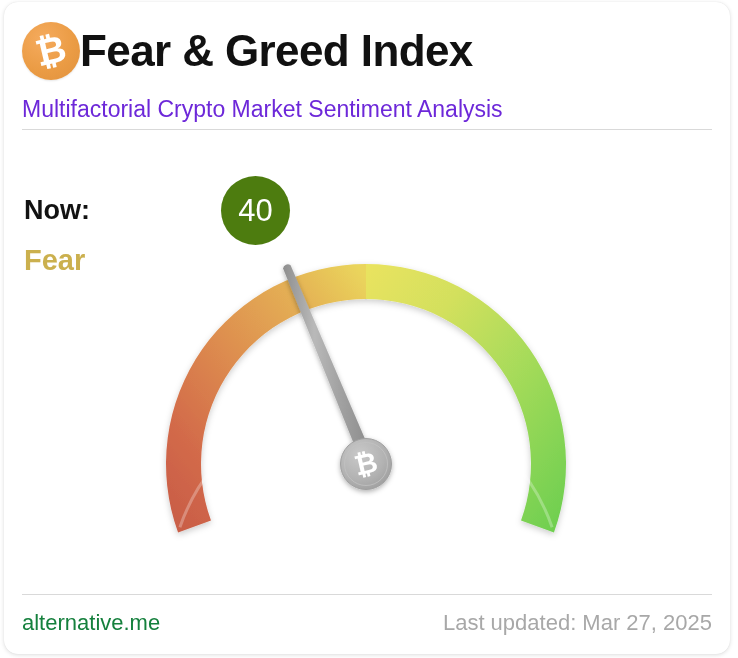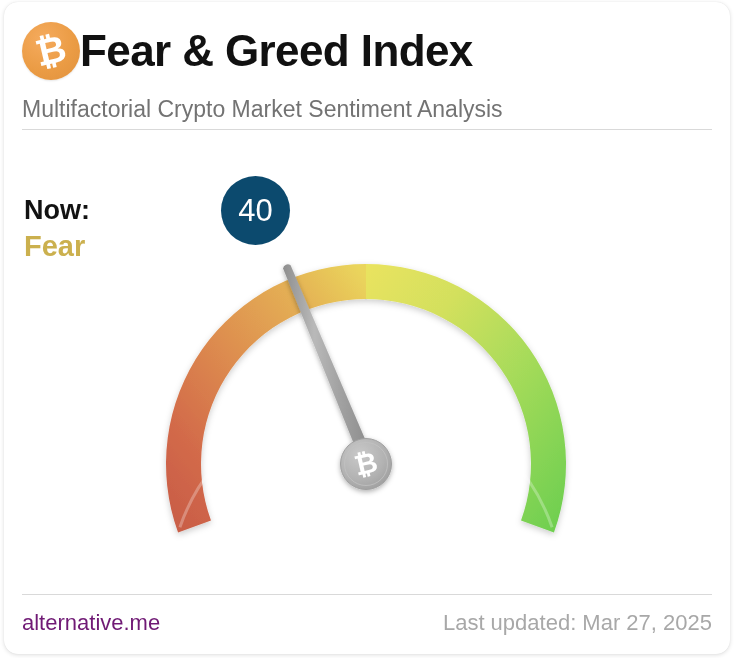--- a/index.html
+++ b/index.html
@@ -63,21 +63,21 @@
     font-size: 44px;
     font-weight: bold;
     color: #111111;
     letter-spacing: -0.6px;
     white-space: nowrap;
     line-height: 1;
   }
   #subtitle {
     margin-top: 12px;
     font-size: 23px;
-    color: #737373;
+    color: #6d28d9;
     white-space: nowrap;
     line-height: 1.15;
   }
   .divider {
     position: absolute;
     left: 18px;
     width: 690px;
     height: 1px;
     background: #d9d9d9;
   }
@@ -95,32 +95,32 @@
     font-weight: bold;
     color: #121212;
     line-height: 1.2;
     margin-top: 40px;
   }
   #sentiment-label {
     font-size: 29px;
     font-weight: bold;
     color: #cbb04e;
     line-height: 1.25;
-    margin-top: 2px;
+    margin-top: 16px;
   }
 
   
   #value-badge {
     position: absolute;
     left: 217px;
     top: 174px;
     width: 69px;
     height: 69px;
     border-radius: 50%;
-    background: #0c4a6e;
+    background: #4d7c0f;
     display: flex;
     align-items: center;
     justify-content: center;
   }
   #value-badge .num {
     color: #ffffff;
     font-size: 31px;
     line-height: 1;
     font-family: "Liberation Sans", sans-serif;
   }
@@ -139,21 +139,21 @@
     position: absolute;
     left: 18px;
     top: 608px;
     width: 690px;
     display: flex;
     justify-content: space-between;
     align-items: baseline;
   }
   #footer-brand {
     font-size: 22px;
-    color: #701a75;
+    color: #15803d;
   }
   #footer-updated {
     font-size: 22px;
     color: #a8a8a8;
     text-align: right;
   }
 </style>
 </head>
 <body>
 

